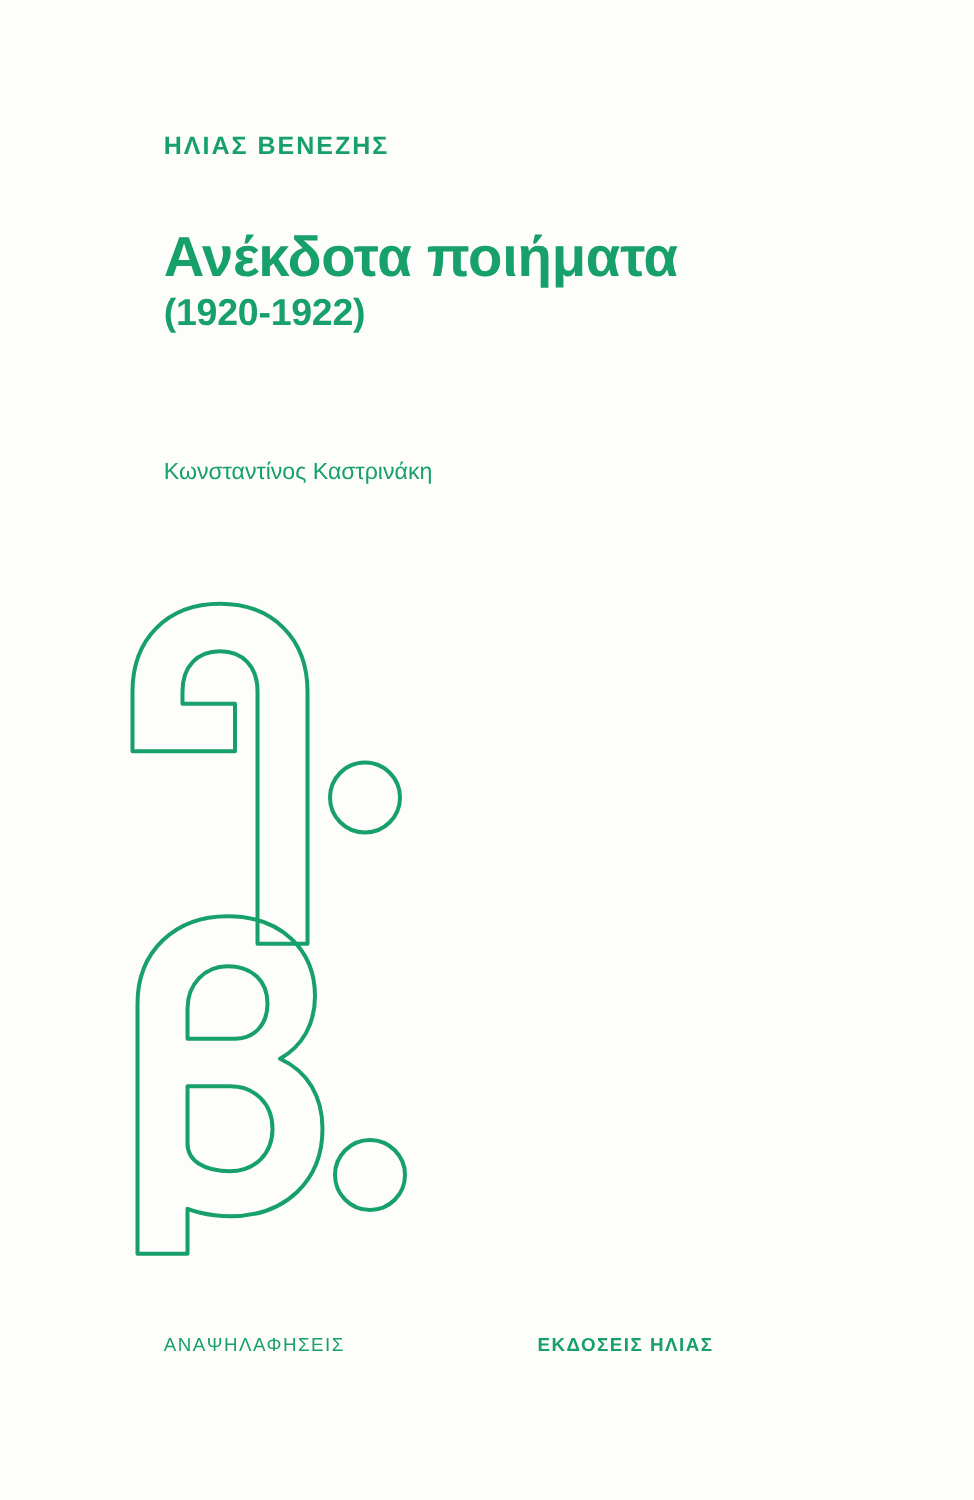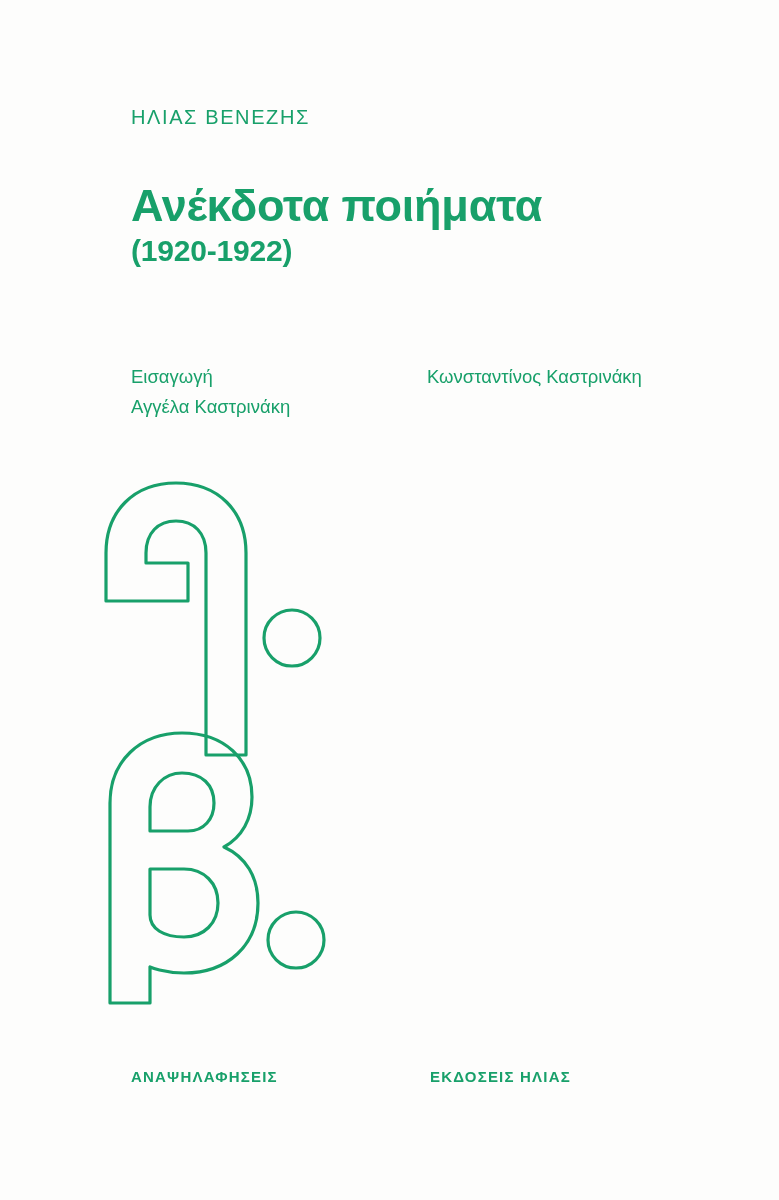--- a/index.html
+++ b/index.html
@@ -16,21 +16,21 @@
     height: 1200px;
     background: #fdfdfc;
     overflow: hidden;
     margin: 0 auto;
   }
   .author {
     position: absolute;
     left: 131px;
     top: 106px;
     font-size: 20px;
-    font-weight: normal;
+    font-weight: bold;
     letter-spacing: 1.6px;
     color: #18a06a;
     text-align: center;
   }
   .title-block {
     position: absolute;
     left: 131px;
     top: 178px;
     width: 600px;
   }
@@ -75,21 +75,21 @@
     left: 0;
     top: 1068px;
     width: 779px;
     height: 22px;
   }
   .imprint {
     position: absolute;
     left: 131px;
     top: 0;
     font-size: 15px;
-    font-weight: bold;
+    font-weight: normal;
     letter-spacing: 1.2px;
     color: #18a06a;
     text-align: center;
   }
   .publisher {
     position: absolute;
     left: 430px;
     top: 0;
     font-size: 15px;
     font-weight: bold;
@@ -103,24 +103,20 @@
 <div class="cover">
 
   <div class="author">ΗΛΙΑΣ ΒΕΝΕΖΗΣ</div>
 
   <div class="title-block">
     <div class="title-line">Ανέκδοτα ποιήματα</div>
     <div class="subtitle">(1920-1922)</div>
   </div>
 
   <div class="credits">
-    <div class="credit-col left">
-      <span class="role">Εισαγωγή</span>
-      <span class="person">Αγγέλα Καστρινάκη</span>
-    </div>
     <div class="credit-col right">
       <span class="person">Κωνσταντίνος Καστρινάκη</span>
     </div>
   </div>
 
   <div class="art">
     <svg width="340" height="570" viewBox="0 0 340 570">
       <g fill="none" stroke="#18a06a" stroke-width="3.2" stroke-linejoin="round" stroke-linecap="round">
 
         <path d="M16 98

